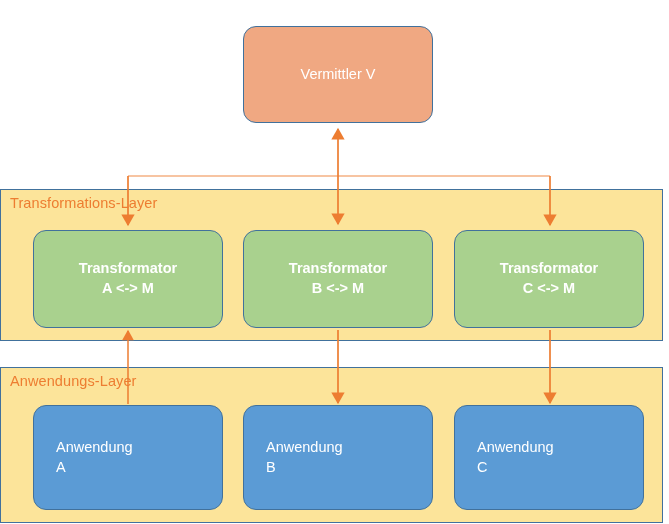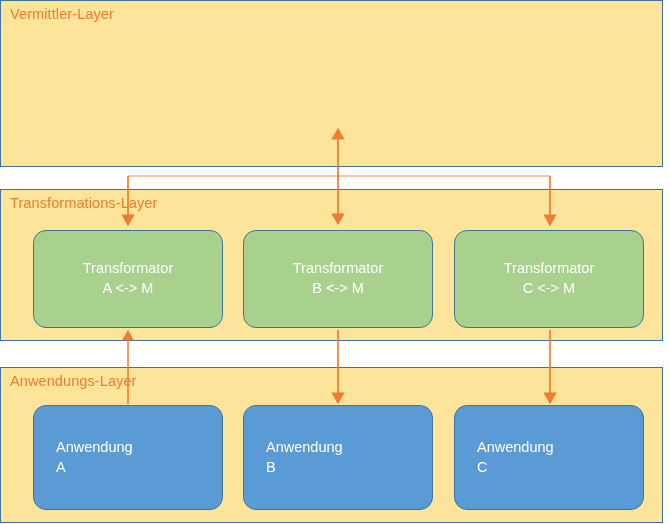--- a/index.html
+++ b/index.html
@@ -57,20 +57,21 @@
 
   .node-vermittler {
     background: #f0a882;
     align-items: center;
     text-align: center;
   }
   .node-transformator {
     background: #a9d18e;
     align-items: center;
     text-align: right;
+    font-weight: bold;
   }
   .node-anwendung {
     background: #5b9bd5;
     align-items: flex-start;
     text-align: left;
     padding-left: 22px;
   }
 
   #node-vermittler-v { left: 243px; top: 26px;  width: 190px; height: 97px; }
 
@@ -91,23 +92,20 @@
     height: 524px;
     z-index: 6;
     pointer-events: none;
   }
 </style>
 </head>
 <body>
 
 <div id="diagram-root">
 
-  <div class="layer" id="layer-vermittler">
-    <span class="layer-label">Vermittler-Layer</span>
-  </div>
 
   <div class="layer" id="layer-transform">
     <span class="layer-label">Transformations-Layer</span>
   </div>
 
   <div class="layer" id="layer-anwendung">
     <span class="layer-label">Anwendungs-Layer</span>
   </div>
 
   <svg id="connectors" viewBox="0 0 669 524" xmlns="http://www.w3.org/2000/svg">
@@ -128,20 +126,23 @@
 
     <line x1="550" y1="176" x2="550" y2="225" stroke="#ed7d31" stroke-width="1.7" marker-end="url(#arrow-down)"></line>
 
     <line x1="128" y1="404" x2="128" y2="331" stroke="#ed7d31" stroke-width="1.5" marker-end="url(#arrow-up)"></line>
 
     <line x1="338" y1="330" x2="338" y2="403" stroke="#ed7d31" stroke-width="1.7" marker-end="url(#arrow-down)"></line>
 
     <line x1="550" y1="330" x2="550" y2="403" stroke="#ed7d31" stroke-width="1.7" marker-end="url(#arrow-down)"></line>
   </svg>
 
+  <div class="node node-vermittler" id="node-vermittler-v">
+    <span class="line">Vermittler V</span>
+  </div>
 
   <div class="node node-transformator" id="node-transformator-a">
     <span class="line">Transformator</span>
     <span class="line">A &lt;-&gt; M</span>
   </div>
 
   <div class="node node-transformator" id="node-transformator-b">
     <span class="line">Transformator</span>
     <span class="line">B &lt;-&gt; M</span>
   </div>

